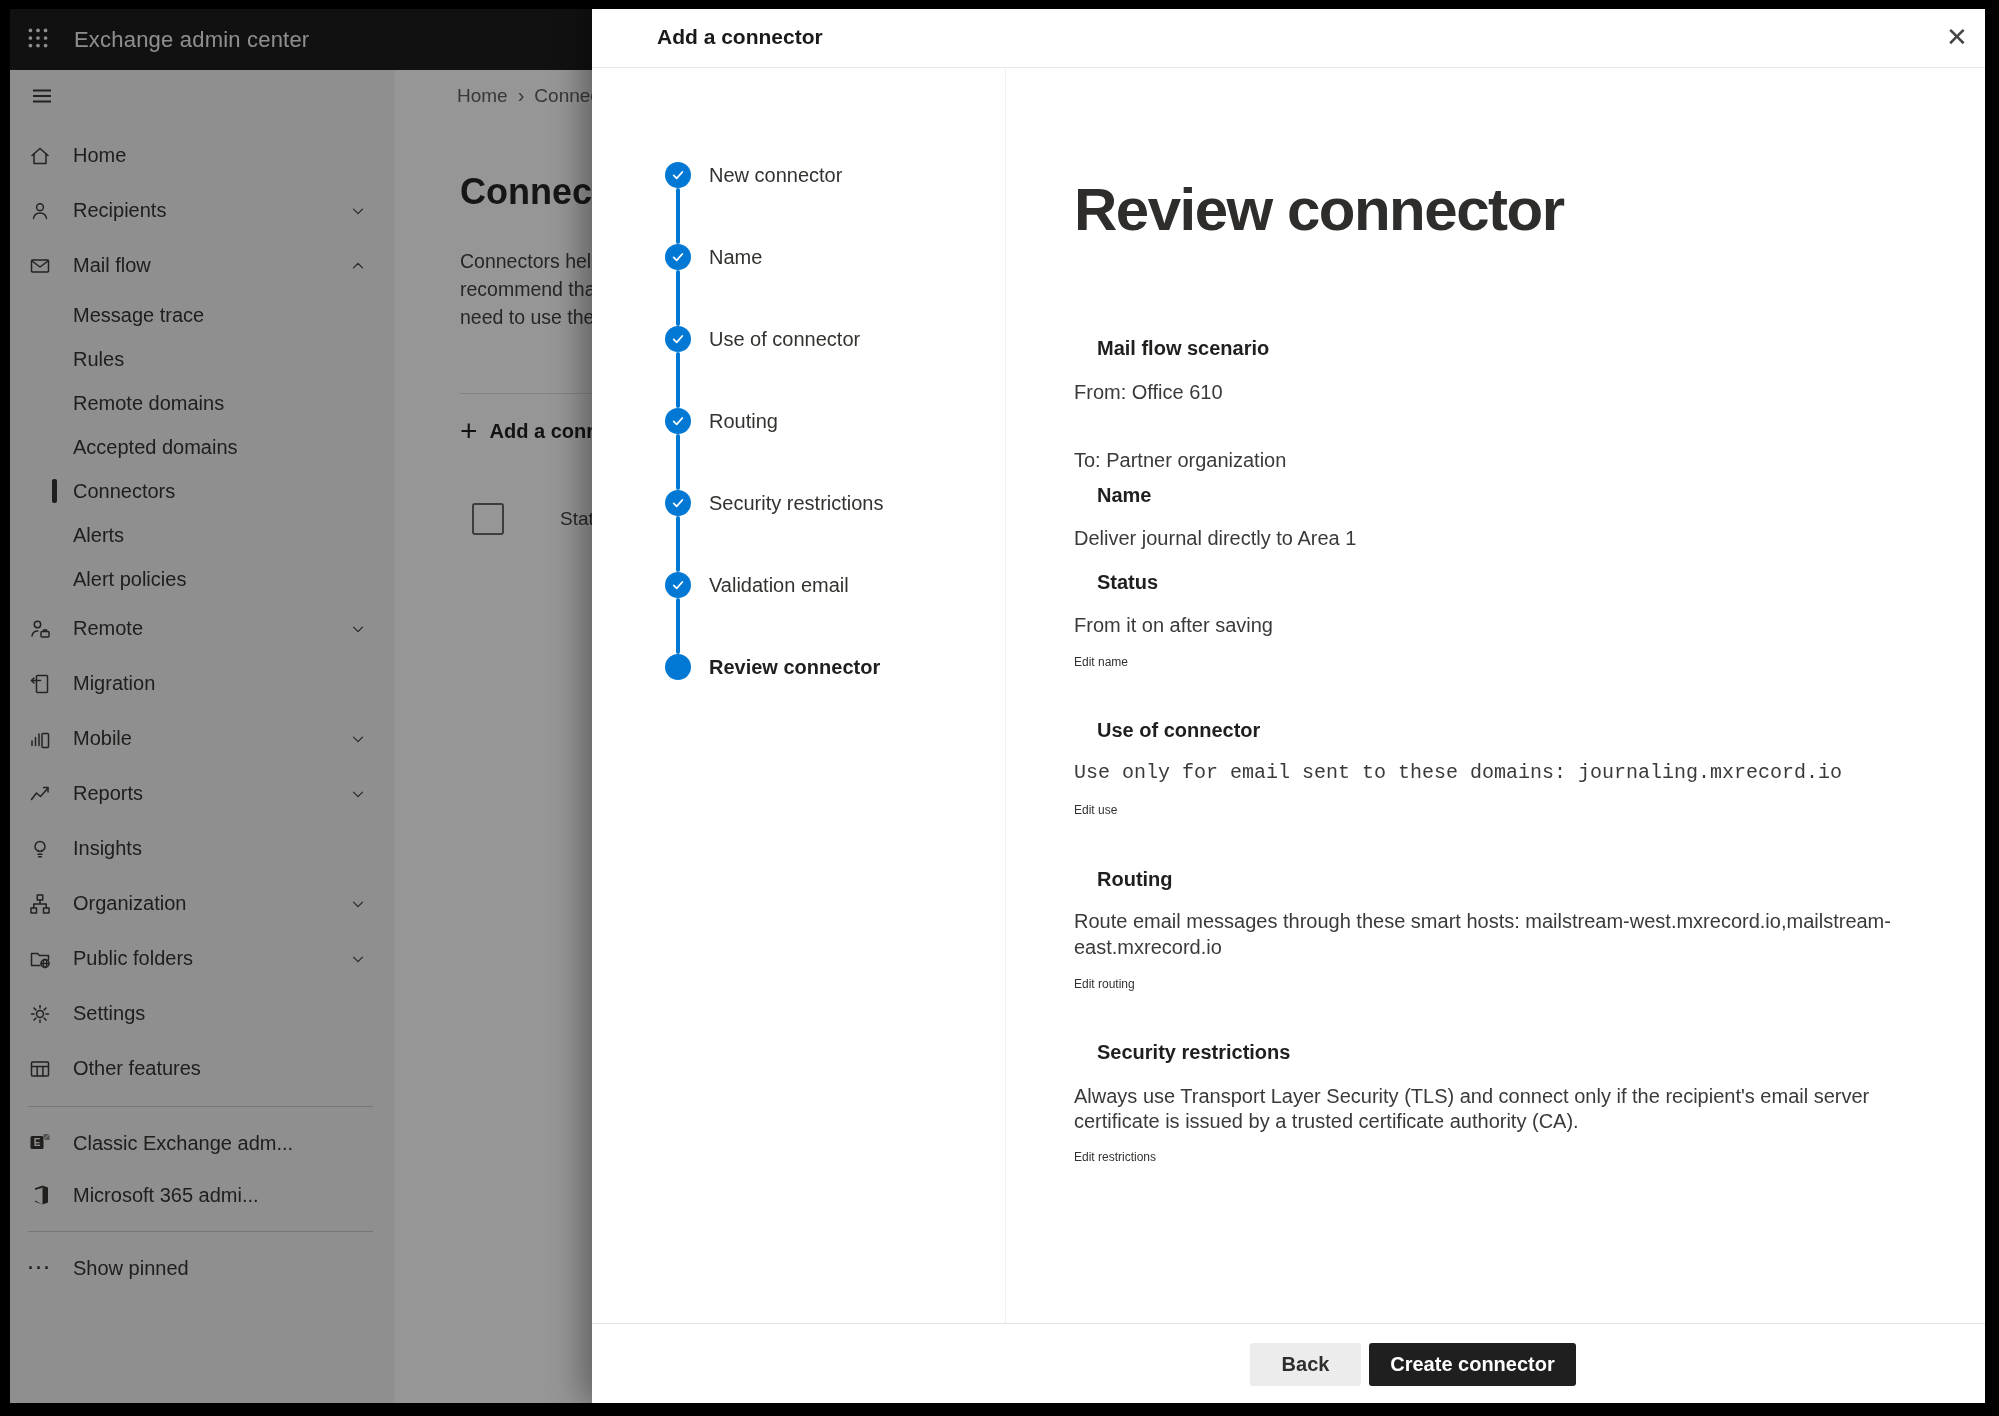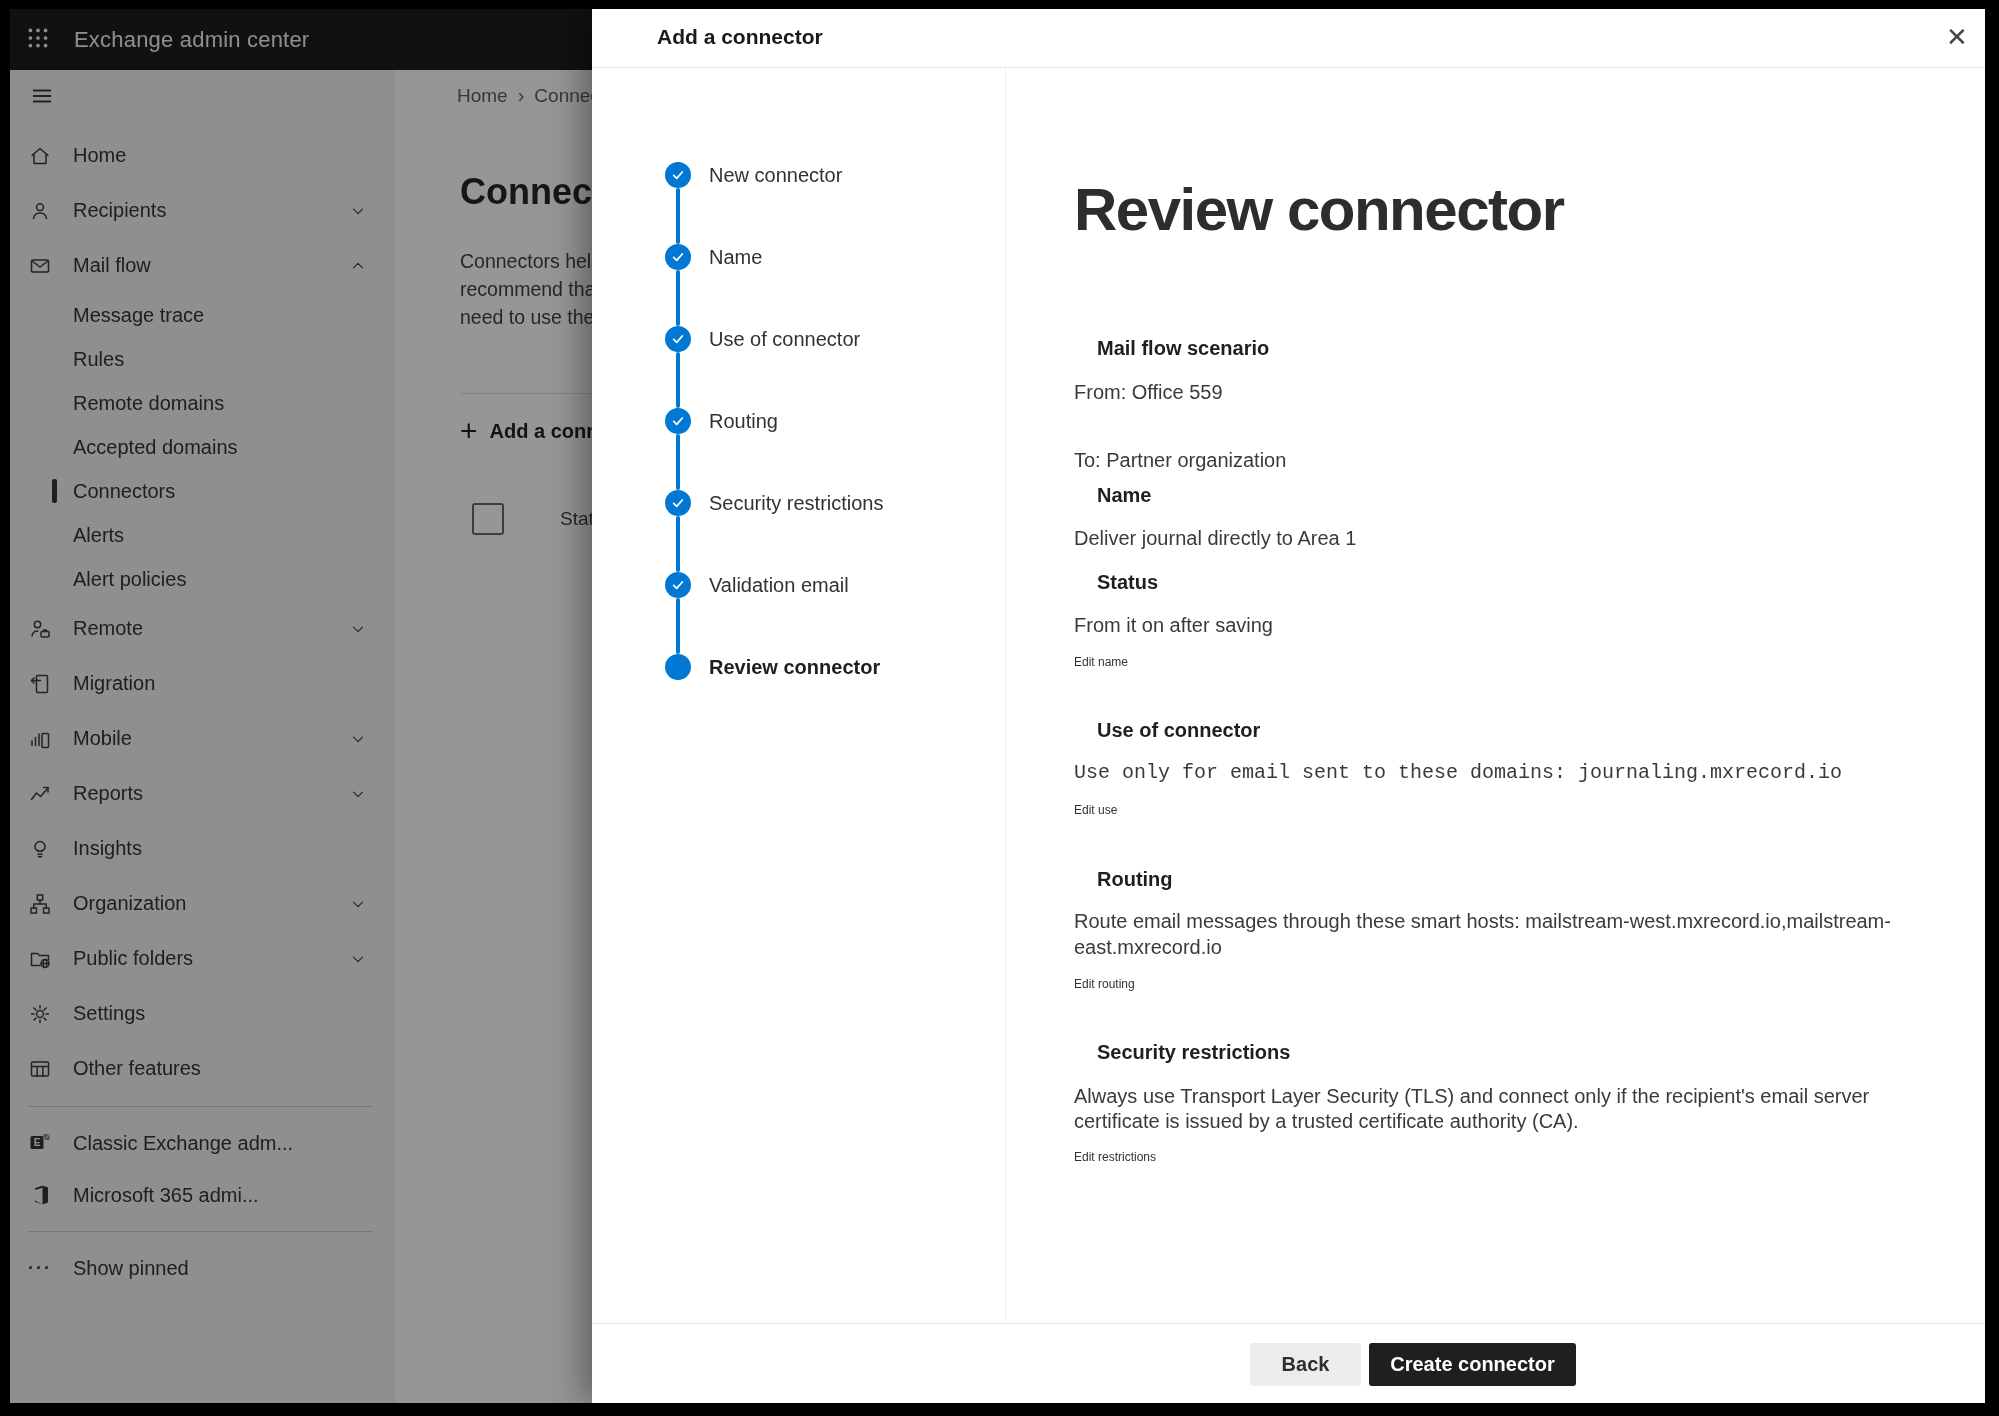--- a/index.html
+++ b/index.html
@@ -389,21 +389,21 @@
       </div>
     <div class="steps-divider"></div>
 
     <div class="content-panel"></div>
     <div class="review-heading">Review connector</div>
 
     <div class="footer-divider"></div>
     <button class="btn btn-back">Back</button>
     <button class="btn btn-create">Create connector</button>
   <div class="rev-heading" style="top: 326px;">Mail flow scenario</div>
-      <div class="rev-text" style="top: 370px;">From: Office 559</div>
+      <div class="rev-text" style="top: 370px;">From: Office 610</div>
       <div class="rev-text" style="top: 394px; margin-top: 44px;">To: Partner organization</div>
       <div class="rev-heading" style="top: 473px;">Name</div>
       <div class="rev-text" style="top: 516px;">Deliver journal directly to Area 1</div>
       <div class="rev-heading" style="top: 560px;">Status</div>
       <div class="rev-text" style="top: 603px;">From it on after saving</div>
       <div class="rev-link" style="top: 640px;">Edit name</div>
       <div class="rev-heading" style="top: 708px;">Use of connector</div>
       <div class="rev-text" style="top: 751px; font-family: Liberation Mono, monospace;">Use only for email sent to these domains: journaling.mxrecord.io</div>
       <div class="rev-link" style="top: 788px;">Edit use</div>
       <div class="rev-heading" style="top: 857px;">Routing</div>

